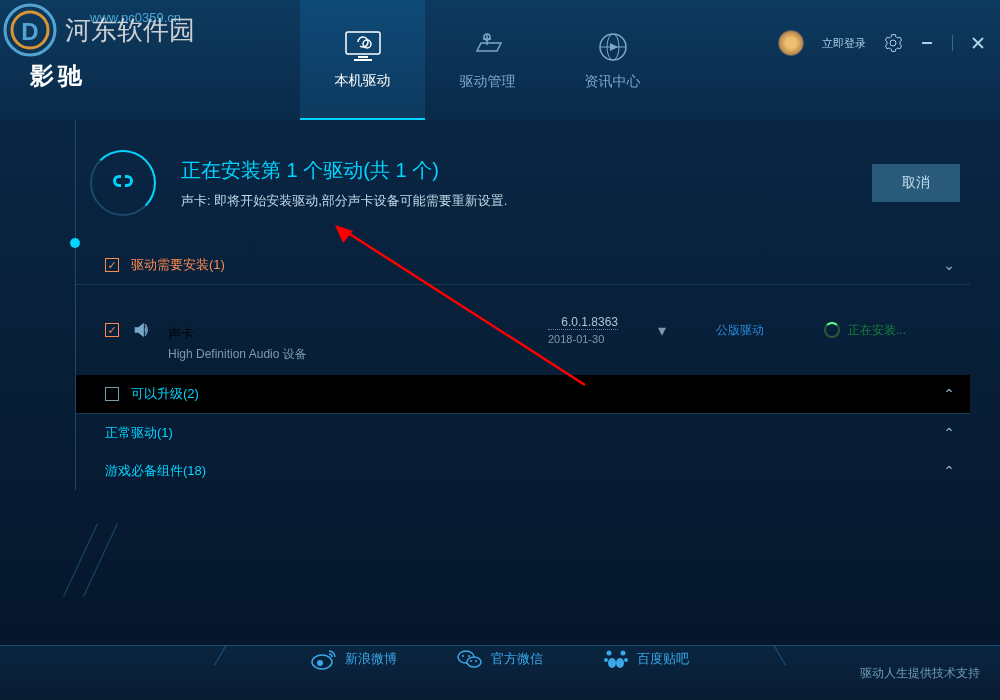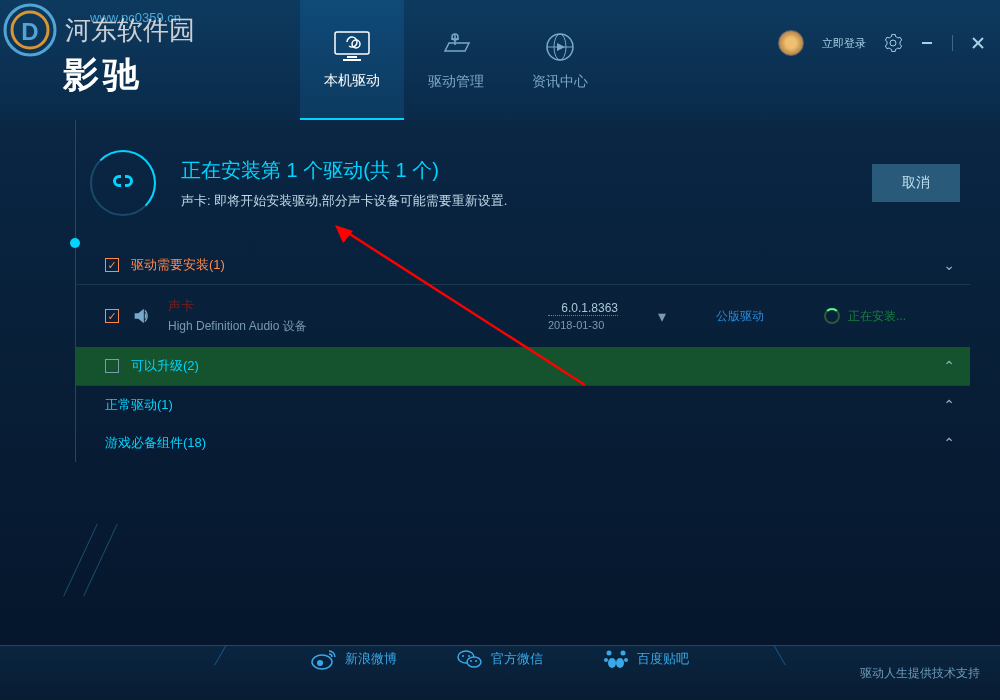--- a/index.html
+++ b/index.html
@@ -5,24 +5,24 @@
 * { margin: 0; padding: 0; box-sizing: border-box; font-family: "Microsoft YaHei", sans-serif; }
 body { width: 1000px; height: 700px; background: linear-gradient(180deg, #0a2a4a 0%, #081f38 50%, #05152a 100%); color: #fff; overflow: hidden; position: relative; }
 
 
 .header { height: 120px; display: flex; background: linear-gradient(180deg, #0d3a5f 0%, #0a2a4a 100%); position: relative; }
 .logo-area { width: 300px; padding: 20px 0 0 25px; position: relative; }
 .watermark { position: absolute; top: 0; left: 0; display: flex; align-items: center; opacity: 0.9; }
 .watermark-icon { width: 60px; height: 60px; }
 .watermark-text { color: #e0e0e0; font-size: 26px; margin-left: 5px; font-weight: 300; }
 .watermark-url { color: #4aa8d8; font-size: 13px; margin-left: 65px; margin-top: -10px; display: block; }
-.brand { position: absolute; bottom: 20px; left: 30px; font-size: 36px; font-weight: bold; letter-spacing: 4px; margin-left: 33px; }
+.brand { position: absolute; bottom: 28px; left: 30px; font-size: 24px; font-weight: bold; letter-spacing: 4px; }
 
 .nav-tabs { display: flex; height: 100%; }
-.nav-tab { width: 104px; display: flex; flex-direction: column; align-items: center; justify-content: center; gap: 8px; color: #7ba8c8; cursor: pointer; font-size: 14px; }
+.nav-tab { width: 125px; display: flex; flex-direction: column; align-items: center; justify-content: center; gap: 8px; color: #7ba8c8; cursor: pointer; font-size: 14px; }
 .nav-tab.active { background: linear-gradient(180deg, #0f4a78 0%, #0d3a5f 100%); color: #fff; border-bottom: 2px solid #00d4ff; }
 .nav-icon { width: 40px; height: 35px; display: flex; align-items: center; justify-content: center; }
 
 .header-right { position: absolute; right: 15px; top: 30px; display: flex; align-items: center; gap: 18px; color: #a8d0e8; }
 .avatar { width: 26px; height: 26px; border-radius: 50%; background: radial-gradient(circle, #f0c070 30%, #8a5a30 100%); border: 1px solid #666; }
 .login-text { font-size: 11px; cursor: pointer; }
 .gear-icon, .min-icon, .close-icon { cursor: pointer; color: #a8d0e8; }
 .divider { width: 1px; height: 16px; background: #3a6a8a; }
 
 
@@ -34,34 +34,34 @@
 .spinner-ring { width: 66px; height: 66px; border-radius: 50%; border: 2px solid #1a4a6a; display: flex; align-items: center; justify-content: center; position: relative; }
 .spinner-ring::before { content: ''; position: absolute; inset: -2px; border-radius: 50%; border: 2px solid transparent; border-top-color: #00d4ff; border-right-color: #00d4ff; }
 .link-icon-big { color: #00d4ff; font-size: 28px; }
 .install-info { margin-left: 25px; flex: 1; }
 .install-title { font-size: 20px; color: #00d4ff; margin-bottom: 8px; }
 .install-sub { font-size: 13px; color: #c0d8e8; }
 .cancel-btn { background: #2a5a7a; color: #c0e0f0; border: none; padding: 10px 30px; font-size: 14px; cursor: pointer; margin-right: 10px; }
 
 
 .section-row { display: flex; align-items: center; padding: 10px 15px 10px 30px; margin-left: 15px; border-bottom: 1px solid #1a3a52; }
-.section-row.highlight { background: #14532d; }
+.section-row.highlight { background: #000000; }
 .checkbox { width: 14px; height: 14px; border: 1px solid #ff8a50; display: inline-flex; align-items: center; justify-content: center; margin-right: 12px; }
 .checkbox.checked::after { content: '✓'; color: #ff8a50; font-size: 11px; }
 .checkbox.gray { border-color: #7a9ab0; }
 .sec-label { flex: 1; font-size: 13px; }
 .sec-label.orange { color: #ff8a50; }
 .sec-label.cyan { color: #00d4ff; }
 .chevron { color: #8ab0c8; cursor: pointer; font-size: 14px; }
 
 
 .driver-row { display: flex; align-items: center; padding: 12px 15px 12px 30px; margin-left: 15px; }
 .speaker-icon { width: 22px; height: 22px; margin-right: 15px; color: #7aa8c8; }
 .driver-info { flex: 0 0 380px; }
-.driver-name { font-size: 13px; color: #7f1d1d; }
+.driver-name { font-size: 13px; color: #000000; margin-top: 28px; }
 .driver-desc { font-size: 12px; color: #7a9ab0; margin-top: 3px; }
 .driver-version { font-size: 12px; color: #a8c8d8; text-align: right; border-bottom: 1px dotted #5a8aa8; width: 70px; }
 .driver-date { font-size: 11px; color: #7a9ab0; margin-top: 3px; }
 .version-col { margin-right: 40px; }
 .dropdown-arrow { color: #7a9ab0; margin-right: 50px; cursor: pointer; }
 .official-link { color: #2a8ad8; font-size: 12px; cursor: pointer; margin-right: 60px; }
 .installing { display: flex; align-items: center; gap: 8px; font-size: 12px; color: #15803d; }
 .spin-small { width: 16px; height: 16px; border-radius: 50%; border: 2px solid #2a5a3a; border-top-color: #5aff8a; }
 
 

